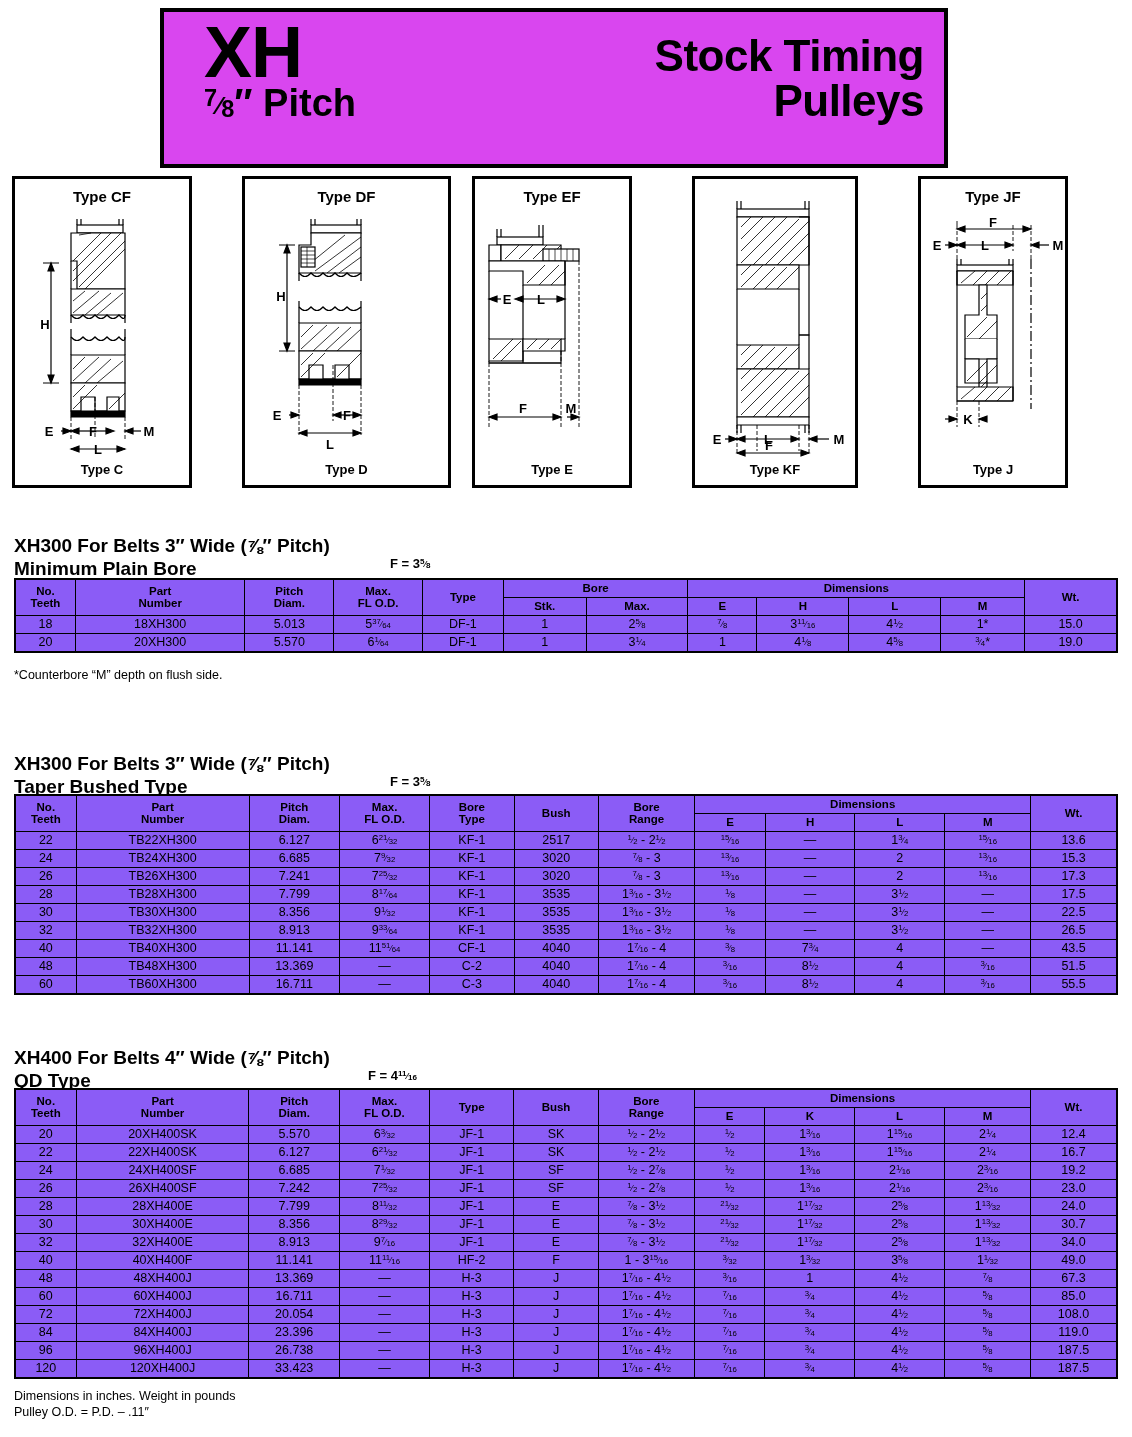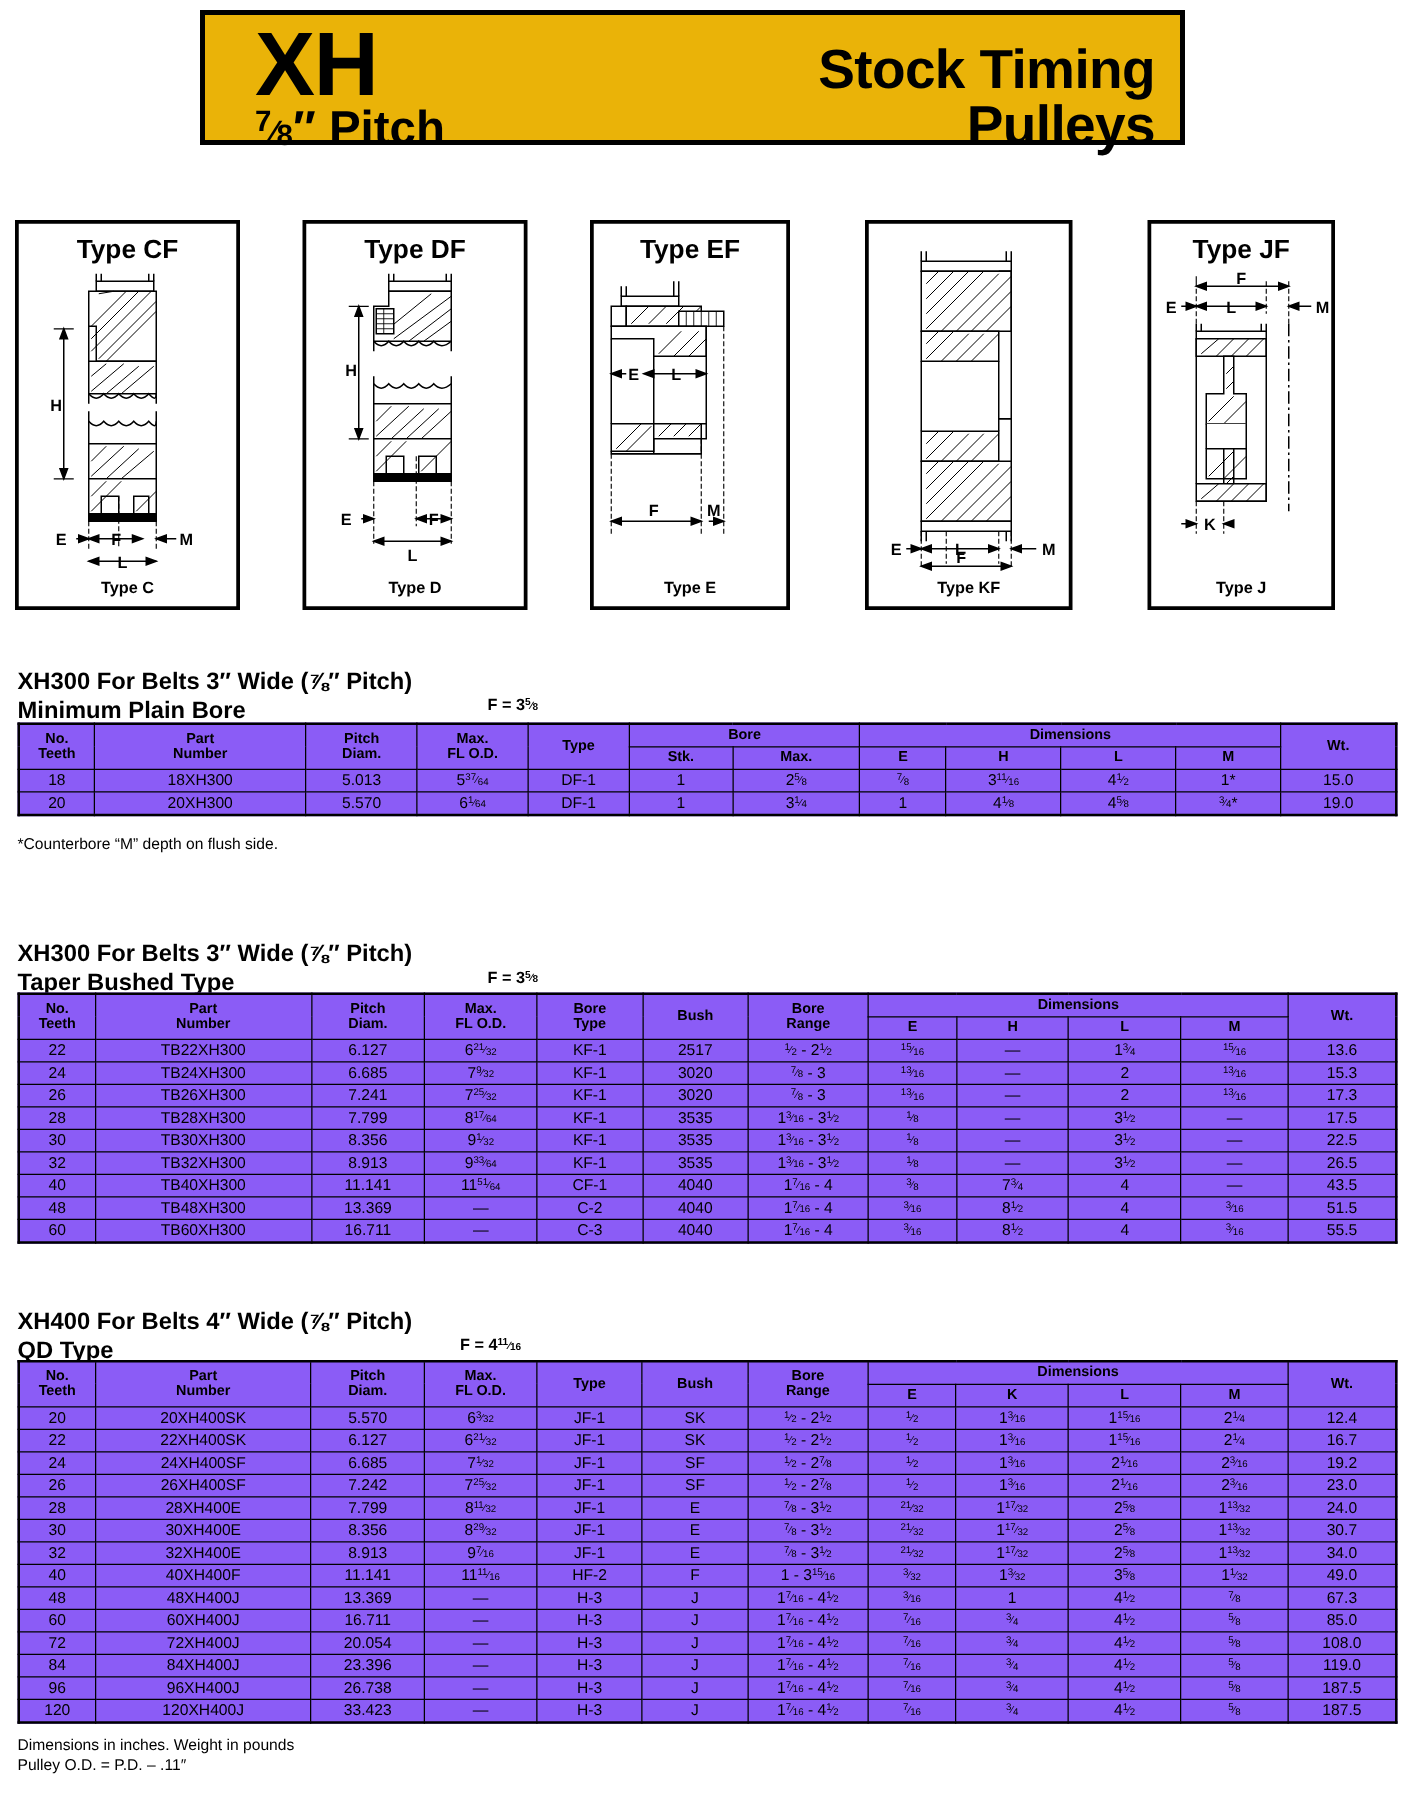--- a/index.html
+++ b/index.html
@@ -7,47 +7,47 @@
     width:1132px; height:1437px;
     font-family:"Liberation Sans", sans-serif;
     color:#000;
     position:relative;
     overflow:hidden;
   }
   .page{ position:relative; width:1132px; height:1437px; }
 
   
   .banner{
-    position:absolute; left:160px; top:8px; width:788px; height:108px;
+    position:absolute; left:160px; top:8px; width:788px; height:160px;
     border:4px solid #000; box-sizing:border-box;
-    background:#eab308;
+    background:#d946ef;
   }
   .banner-left{ position:absolute; left:40px; top:6px; }
   .xh{ font-size:72px; font-weight:bold; line-height:0.95; letter-spacing:-1px;
        font-family:"Liberation Sans", sans-serif; }
   .pitchline{ font-size:38px; font-weight:bold; line-height:1; margin-top:-2px; white-space:nowrap;}
   .banner-right{ position:absolute; right:20px; top:22px; text-align:right; }
   .st1,.st2{ font-size:44px; font-weight:bold; line-height:1.02; letter-spacing:-0.5px;}
 
   .frac{ display:inline-block; vertical-align:0.05em; font-size:0.62em; line-height:1;
          position:relative; top:-0.05em; }
   .frac sup{ font-size:1em; vertical-align:0.35em; }
   .frac sub{ font-size:1em; vertical-align:-0.12em; }
   .frac .sl{ font-size:1.05em; }
 
   
   .panels{ position:absolute; left:0; top:176px; width:1132px; height:312px; }
   .panel{ position:absolute; top:0; border:3px solid #000; background:#fff; box-sizing:border-box;
           height:312px; }
   .p1{ left:12px;  width:180px; }
-  .p2{ left:242px; width:180px; }
+  .p2{ left:242px; width:209px; }
   .p3{ left:472px; width:160px; }
   .p4{ left:692px; width:166px; }
   .p5{ left:918px; width:150px; }
-  .ptitle{ text-align:center; font-size:21px; font-weight:bold; margin-top:9px; }
+  .ptitle{ text-align:center; font-size:15px; font-weight:bold; margin-top:9px; }
   .pbottom{ position:absolute; bottom:8px; left:0; right:0; text-align:center;
             font-size:13px; font-weight:bold; }
   .psvg{ position:absolute; left:0; right:0; top:32px; }
 
   
   .sec{ position:absolute; left:14px; font-weight:bold; font-size:19px; line-height:1.22; }
   .secF{ position:absolute; font-weight:bold; font-size:13px; }
 
   
   table.dt{

